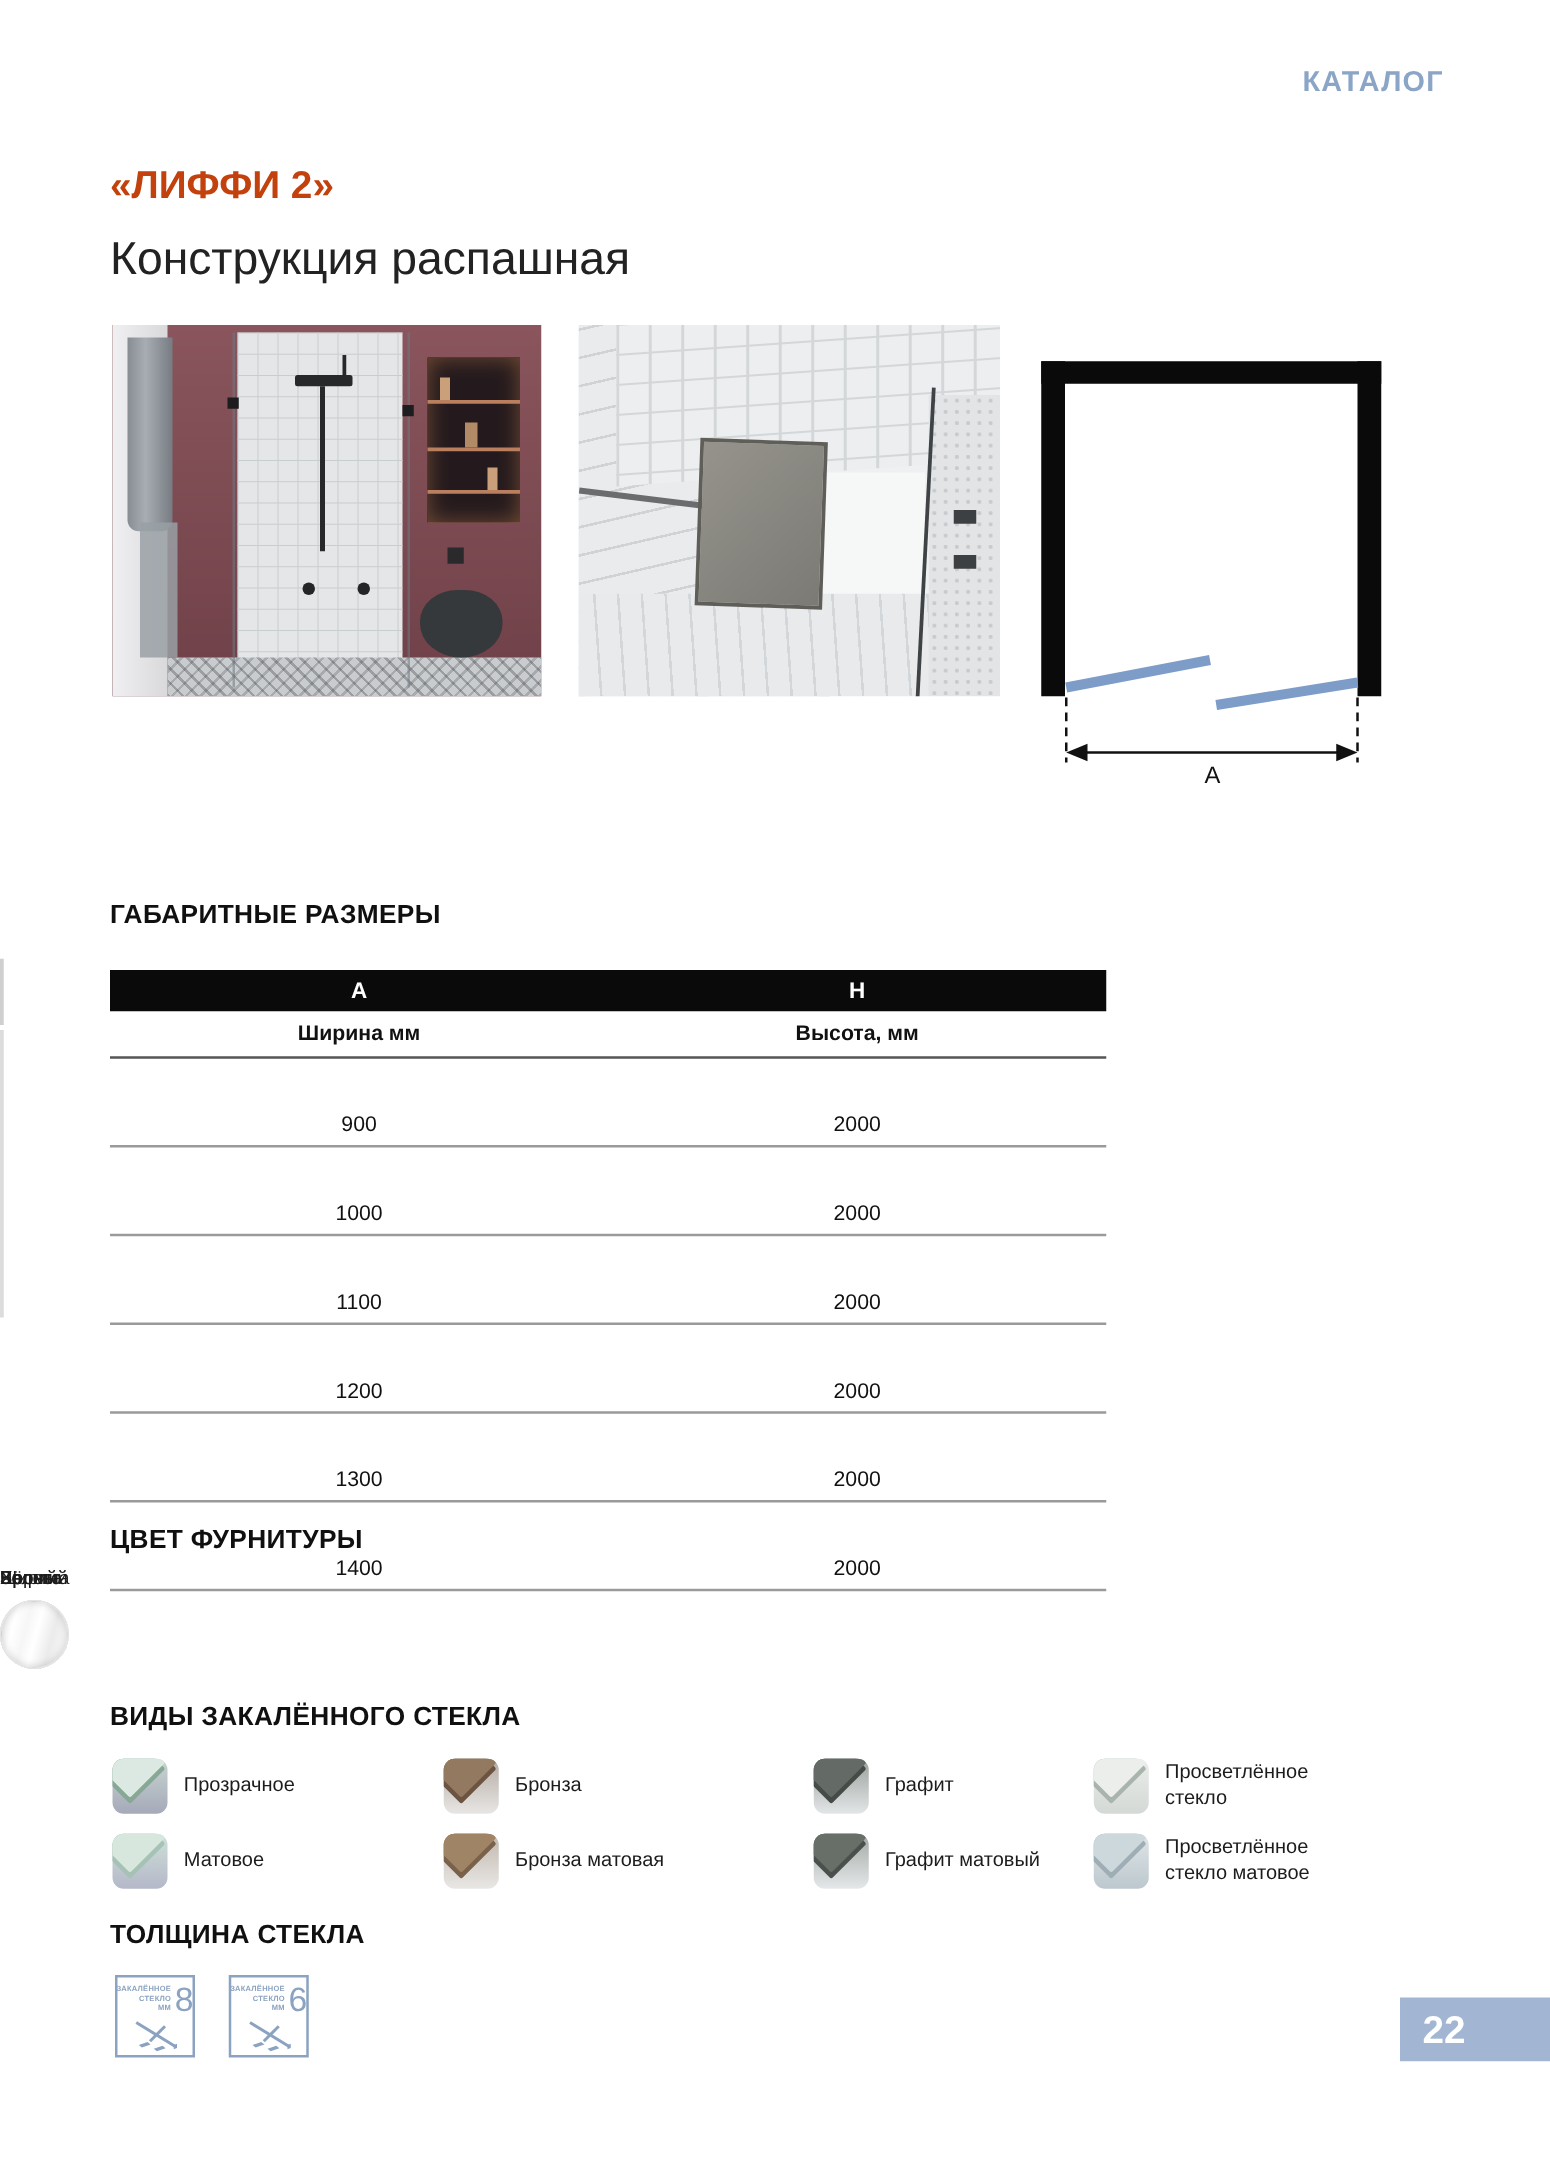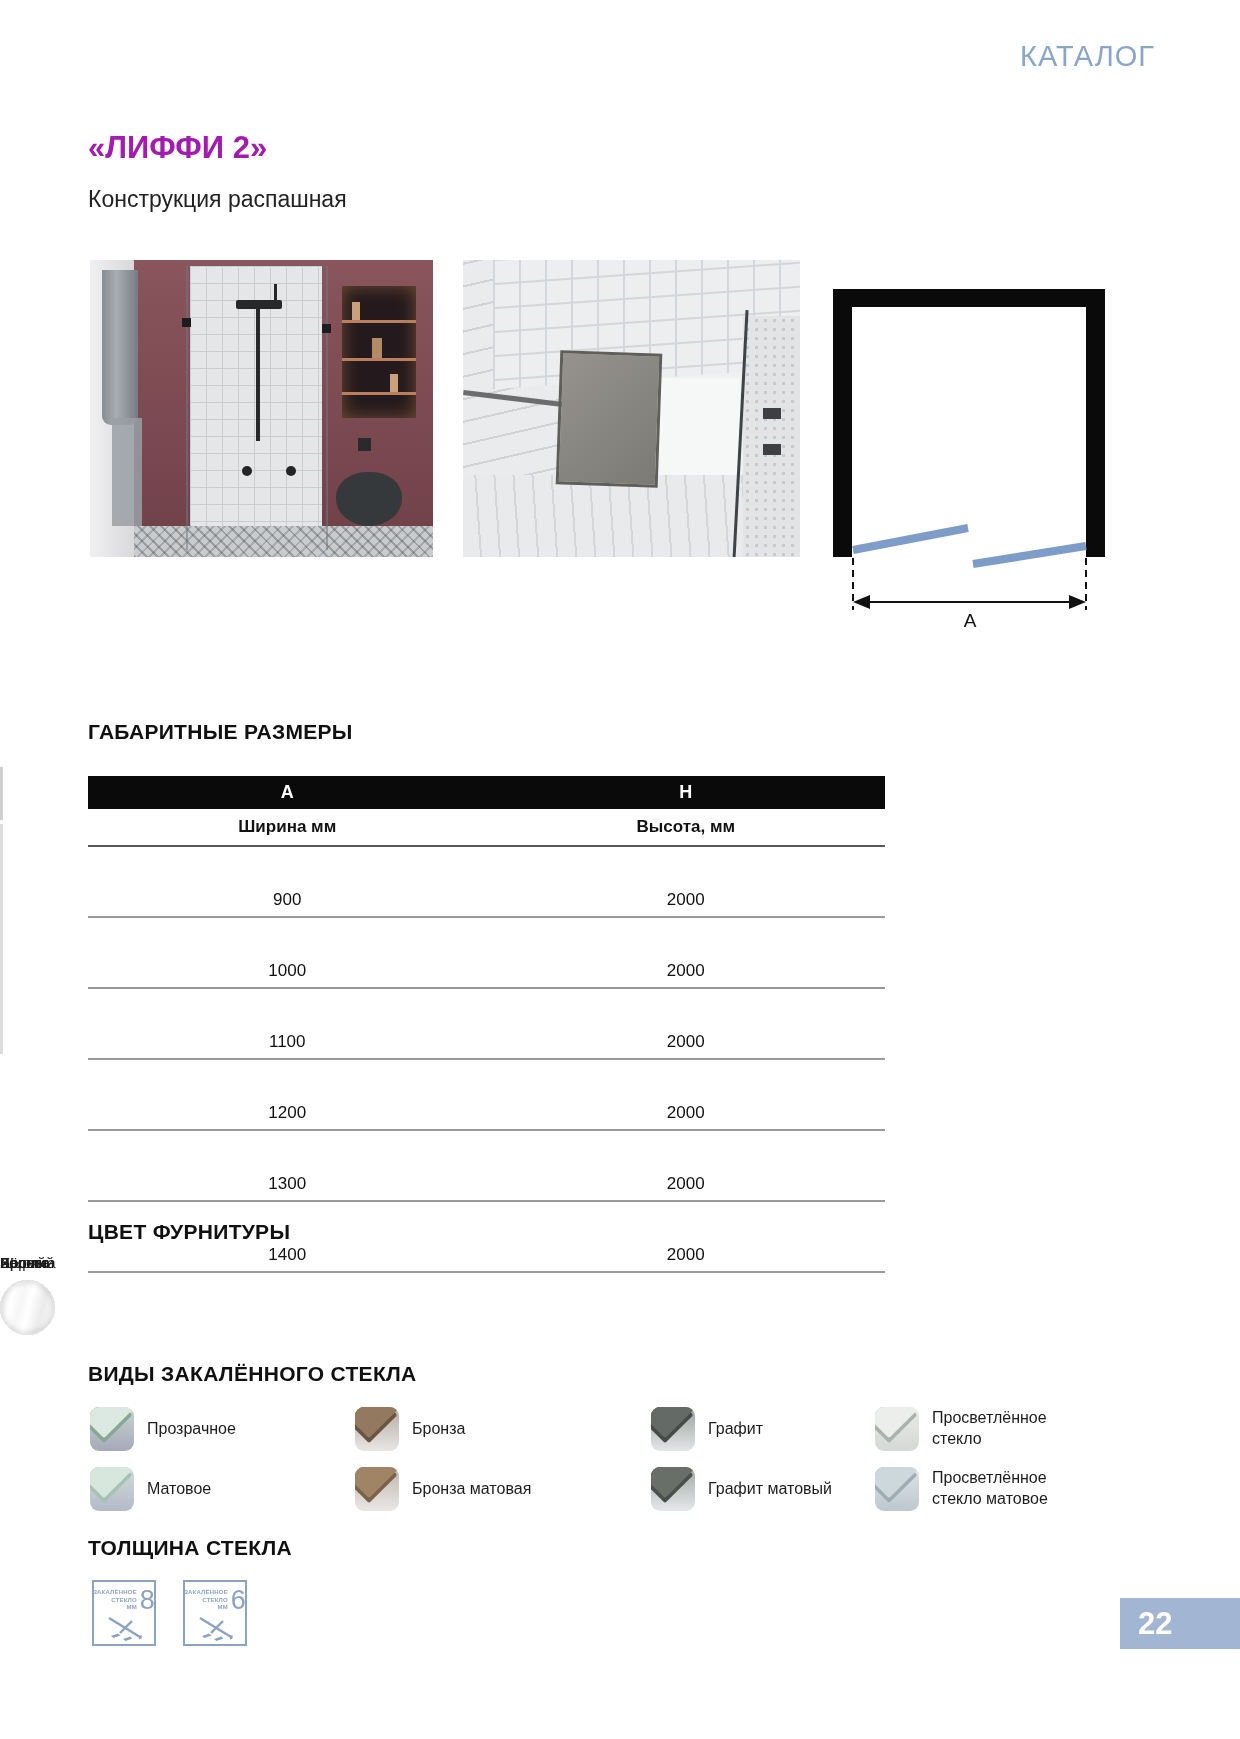--- a/index.html
+++ b/index.html
@@ -5,24 +5,24 @@
   html,body { margin:0; padding:0; background:#ffffff; }
   body { font-family:"Liberation Sans","DejaVu Sans",sans-serif; color:#151515; }
   .page { position:relative; width:1240px; height:1739px; background:#ffffff; overflow:hidden; }
 
   
   .edge-strip { position:absolute; left:0; width:3px; background:#dcdcdc; }
   .edge-strip.s1 { top:767px; height:53px; background:#cfcfcf; }
   .edge-strip.s2 { top:824px; height:230px; }
 
   
-  .catalog-label { position:absolute; top:40px; right:85px; font-size:29px; font-weight:normal;
+  .catalog-label { position:absolute; top:52px; right:85px; font-size:23px; font-weight:bold;
                    letter-spacing:1px; color:var(--accent,#8ba5c7); }
-  .product-title { position:absolute; left:88px; top:130px; font-size:31px; font-weight:bold; color:#a21caf; }
-  .product-subtitle { position:absolute; left:88px; top:186px; font-size:23px; font-weight:400; color:#222; }
+  .product-title { position:absolute; left:88px; top:130px; font-size:31px; font-weight:bold; color:#c2410c; }
+  .product-subtitle { position:absolute; left:88px; top:186px; font-size:37px; font-weight:400; color:#222; }
 
   
   .photo { position:absolute; top:260px; height:297px; overflow:hidden; }
   .photo * { position:absolute; }
   .photo1 { left:90px; width:343px; background:linear-gradient(180deg,#8a555c,#6f4048); }
   .p1-leftwall { left:0; top:0; width:44px; height:100%; background:linear-gradient(90deg,#f0f0f2,#d9d9dc); }
   .p1-towel { left:12px; top:10px; width:36px; height:155px; border-radius:0 0 9px 9px;
               background:linear-gradient(90deg,#878d92,#a7adb2 40%,#767c81); }
   .p1-towel2 { left:22px; top:158px; width:30px; height:108px; background:#99a0a5; opacity:.85; }
   .p1-floor { left:44px; top:266px; width:299px; height:31px; background:#c9ccce;

